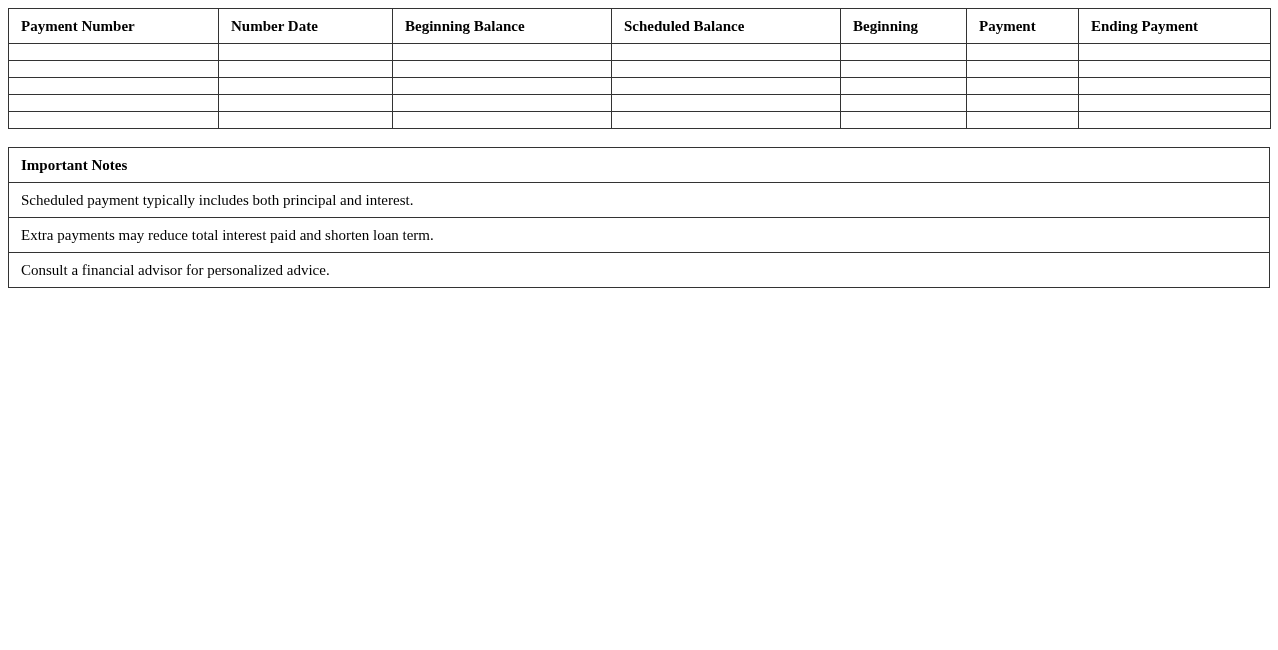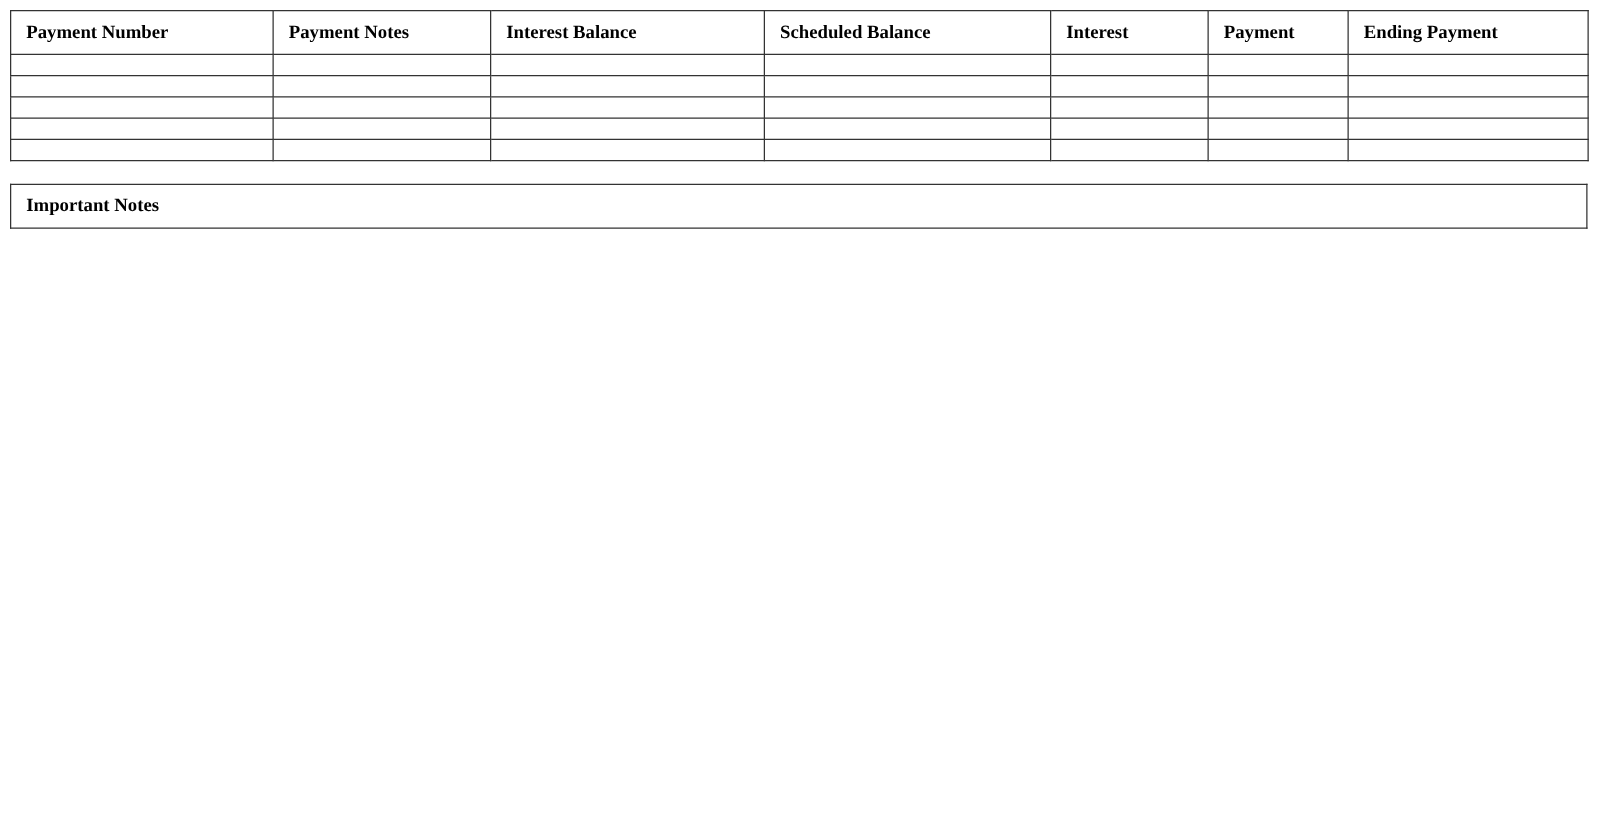--- a/index.html
+++ b/index.html
@@ -22,24 +22,24 @@
       <col style="width:174px">
       <col style="width:219px">
       <col style="width:229px">
       <col style="width:126px">
       <col style="width:112px">
       <col style="width:192px">
     </colgroup>
 <thead>
       <tr>
 <th>Payment Number</th>
-<th>Payment Notes</th>
-<th>Interest Balance</th>
+<th>Number Date</th>
+<th>Beginning Balance</th>
 <th>Scheduled Balance</th>
-<th>Interest</th>
+<th>Beginning</th>
 <th>Payment</th>
 <th>Ending Payment</th>
 </tr>
     </thead>
 <tbody>
 <tr>
         <td></td>
         <td></td>
         <td></td>
         <td></td>
@@ -86,14 +86,23 @@
 </tbody>
 </table>
 
 <table id="notes">
 <thead>
       <tr>
         <th>Important Notes</th>
       </tr>
     </thead>
 <tbody>
+<tr>
+        <td>Scheduled payment typically includes both principal and interest.</td>
+      </tr>
+<tr>
+        <td>Extra payments may reduce total interest paid and shorten loan term.</td>
+      </tr>
+<tr>
+        <td>Consult a financial advisor for personalized advice.</td>
+      </tr>
 </tbody>
 </table>
 
 </body></html>

